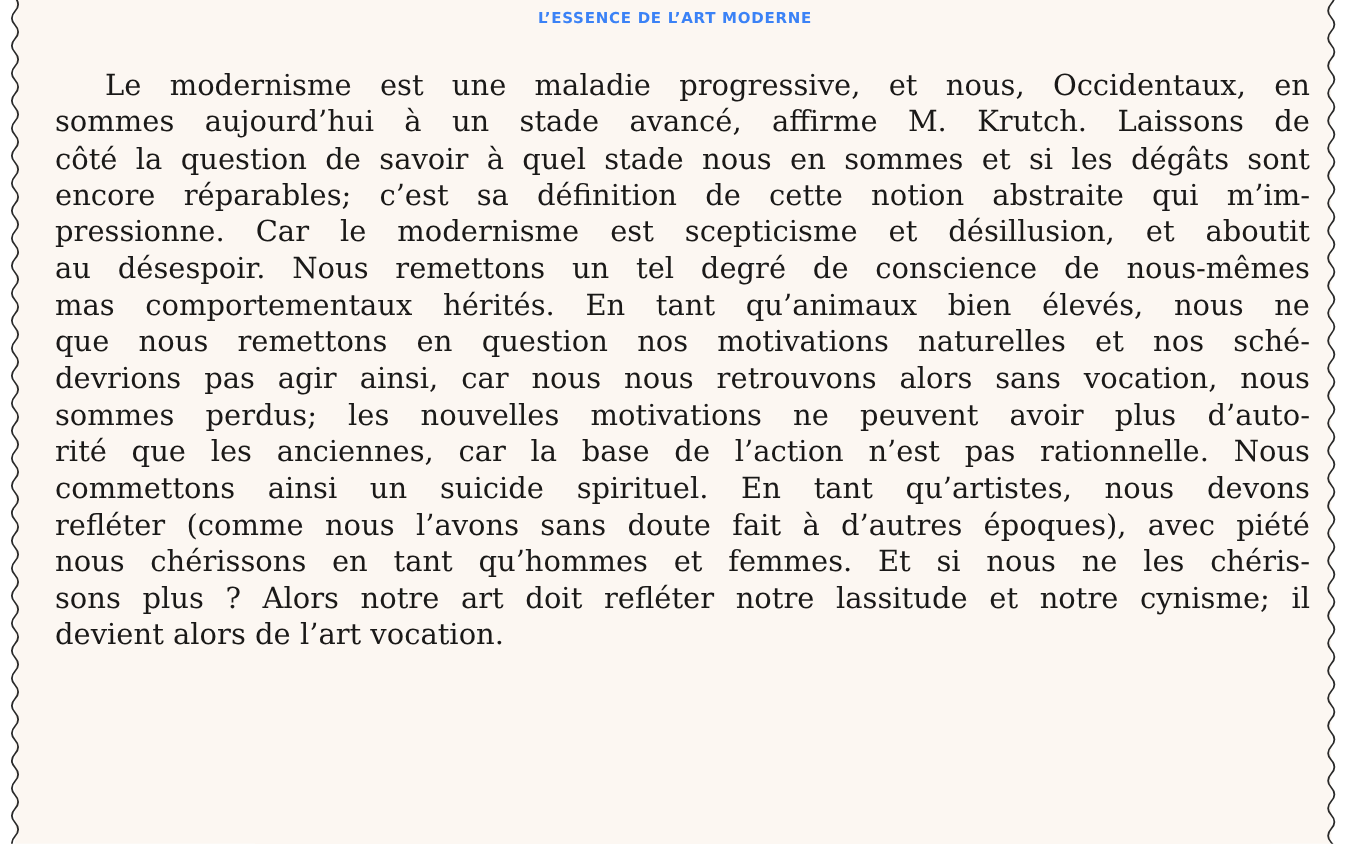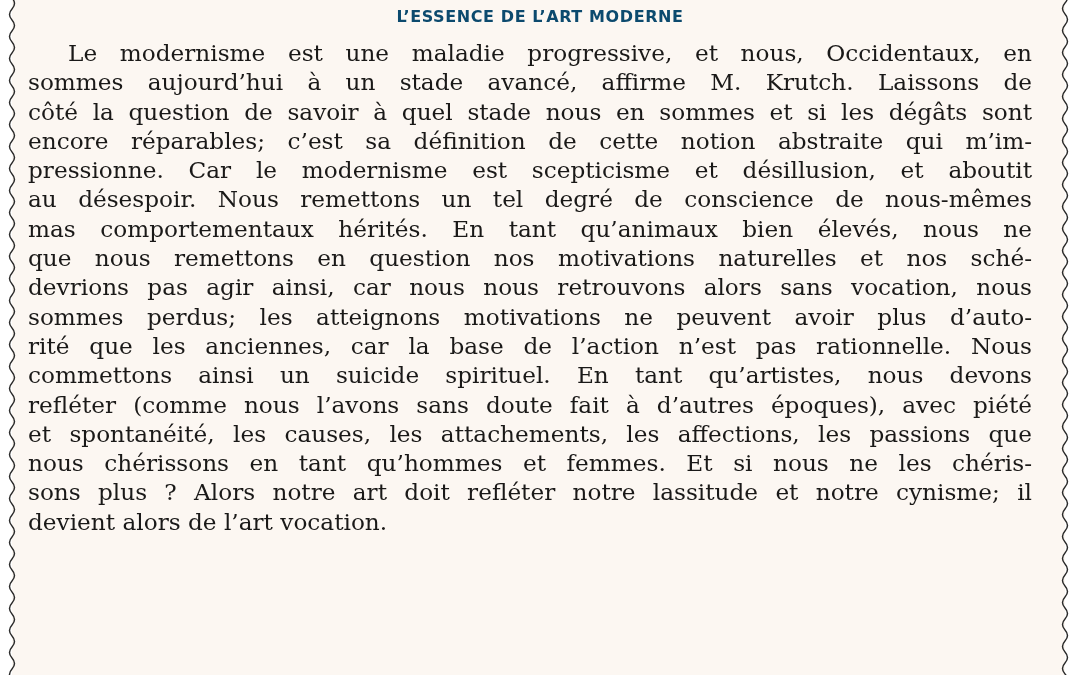--- a/index.html
+++ b/index.html
@@ -30,36 +30,36 @@
   .wavy-left { left: 6px; }
   .wavy-right { left: 1059px; }
   .box-title {
     position: absolute;
     left: 0;
     top: 7px;
     width: 1080px;
     text-align: center;
     font-family: "DejaVu Sans", sans-serif;
     font-weight: bold;
-    font-size: 16px;
+    font-size: 12px;
     letter-spacing: 0.6px;
-    color: #0c4a6e;
+    color: #3b82f6;
     margin: 0;
   }
   .box-body {
     position: absolute;
     left: 28px;
     top: 38px;
     width: 1004px;
     font-family: "DejaVu Serif", serif;
     font-size: 23.2px;
     line-height: 29.3px;
     color: #1a1918;
     text-align: justify;
-    margin: 0;
+    margin: 16px;
   }
   .box-body .line {
     display: block;
     text-align: justify;
     text-align-last: justify;
     white-space: nowrap;
     height: 29.3px;
   }
   .box-body .line.first {
     padding-left: 40px;
@@ -85,21 +85,20 @@
 <div class="box-body">
   <span class="line first">Le modernisme est une maladie progressive, et nous, Occidentaux, en</span>
   <span class="line">sommes aujourd’hui à un stade avancé, affirme M. Krutch. Laissons de</span>
   <span class="line">côté la question de savoir à quel stade nous en sommes et si les dégâts sont</span>
   <span class="line">encore réparables; c’est sa définition de cette notion abstraite qui m’im-</span>
   <span class="line">pressionne. Car le modernisme est scepticisme et désillusion, et aboutit</span>
   <span class="line">au désespoir. Nous remettons un tel degré de conscience de nous-mêmes</span>
   <span class="line">mas comportementaux hérités. En tant qu’animaux bien élevés, nous ne</span>
   <span class="line">que nous remettons en question nos motivations naturelles et nos sché-</span>
   <span class="line">devrions pas agir ainsi, car nous nous retrouvons alors sans vocation, nous</span>
-  <span class="line">sommes perdus; les atteignons motivations ne peuvent avoir plus d’auto-</span>
+  <span class="line">sommes perdus; les nouvelles motivations ne peuvent avoir plus d’auto-</span>
   <span class="line">rité que les anciennes, car la base de l’action n’est pas rationnelle. Nous</span>
   <span class="line">commettons ainsi un suicide spirituel. En tant qu’artistes, nous devons</span>
   <span class="line">refléter (comme nous l’avons sans doute fait à d’autres époques), avec piété</span>
-  <span class="line">et spontanéité, les causes, les attachements, les affections, les passions que</span>
   <span class="line">nous chérissons en tant qu’hommes et femmes. Et si nous ne les chéris-</span>
   <span class="line">sons plus ? Alors notre art doit refléter notre lassitude et notre cynisme; il</span>
   <span class="line last">devient alors de l’art vocation.</span>
 </div>
 
 </body></html>

